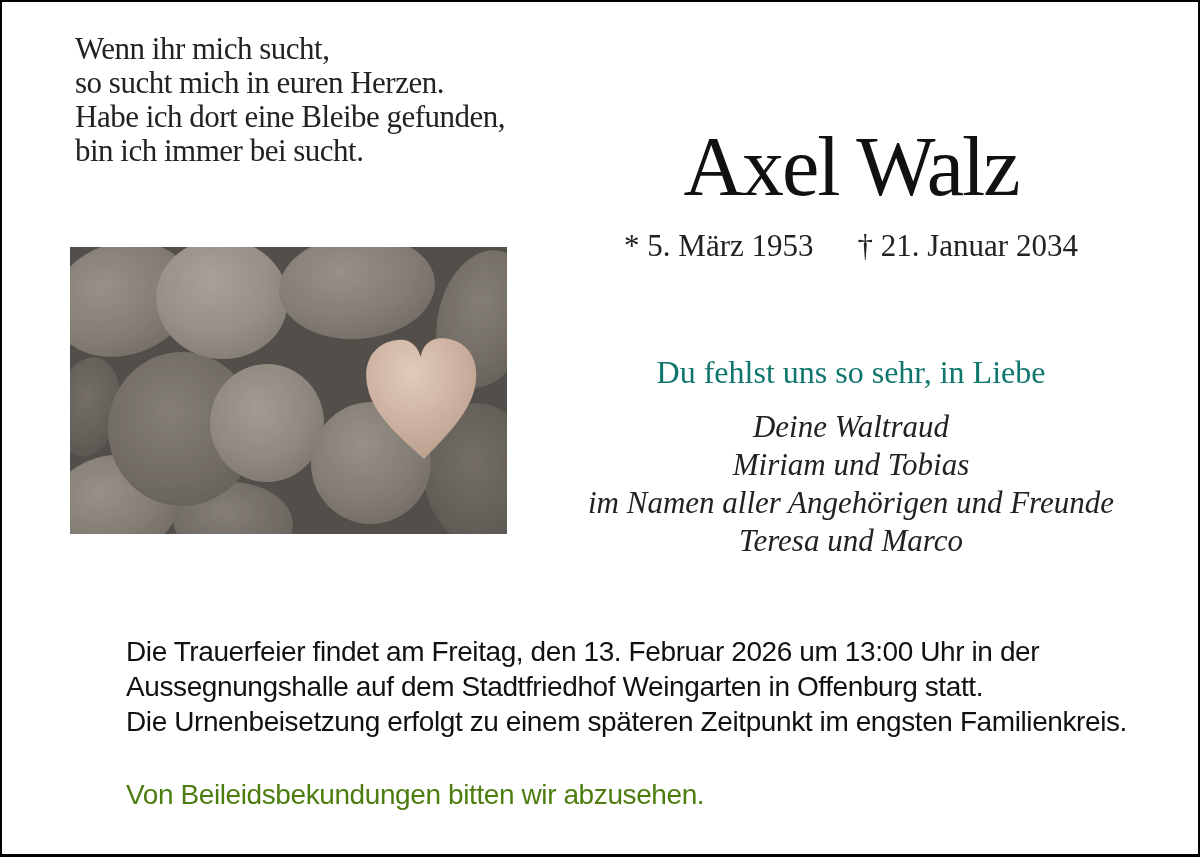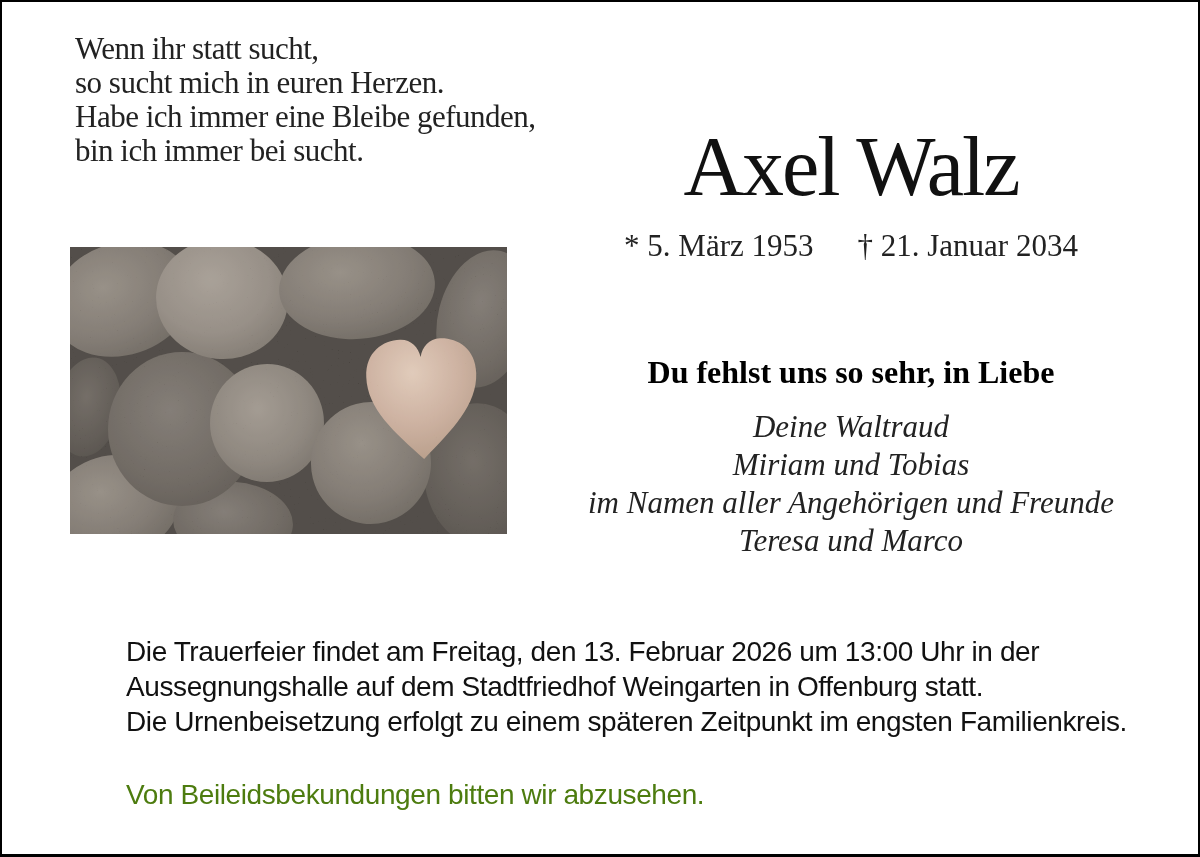--- a/index.html
+++ b/index.html
@@ -56,23 +56,23 @@
     top: 210px;
     font-size: 31px;
     line-height: 36px;
     color: #222222;
     white-space: nowrap;
   }
   .dates .death-part { margin-left: 44px; }
   .headline {
     top: 336px;
     font-size: 32px;
-    font-weight: bold;
+    font-weight: normal;
     line-height: 36px;
-    color: #000000;
+    color: #0f766e;
     white-space: nowrap;
   }
   .mourners {
     top: 390px;
     font-size: 31px;
     line-height: 38px;
     color: #222222;
     white-space: nowrap;
     font-style: italic;
   }
@@ -110,23 +110,23 @@
     color: #4d7c0f;
     white-space: nowrap;
   }
 </style>
 </head>
 <body>
 
 <div class="page">
 
   <div class="poem">
-    <div>Wenn ihr statt sucht,</div>
+    <div>Wenn ihr mich sucht,</div>
     <div>so sucht mich in euren Herzen.</div>
-    <div>Habe ich immer eine Bleibe gefunden,</div>
+    <div>Habe ich dort eine Bleibe gefunden,</div>
     <div>bin ich immer bei sucht.</div>
   </div>
 
   <div class="right-col">
     <h1 class="name">Axel Walz</h1>
     <div class="dates">
       <span>* 5. März 1953</span><span class="death-part">† 21. Januar 2034</span>
     </div>
     <div class="headline">Du fehlst uns so sehr, in Liebe</div>
     <div class="mourners">

